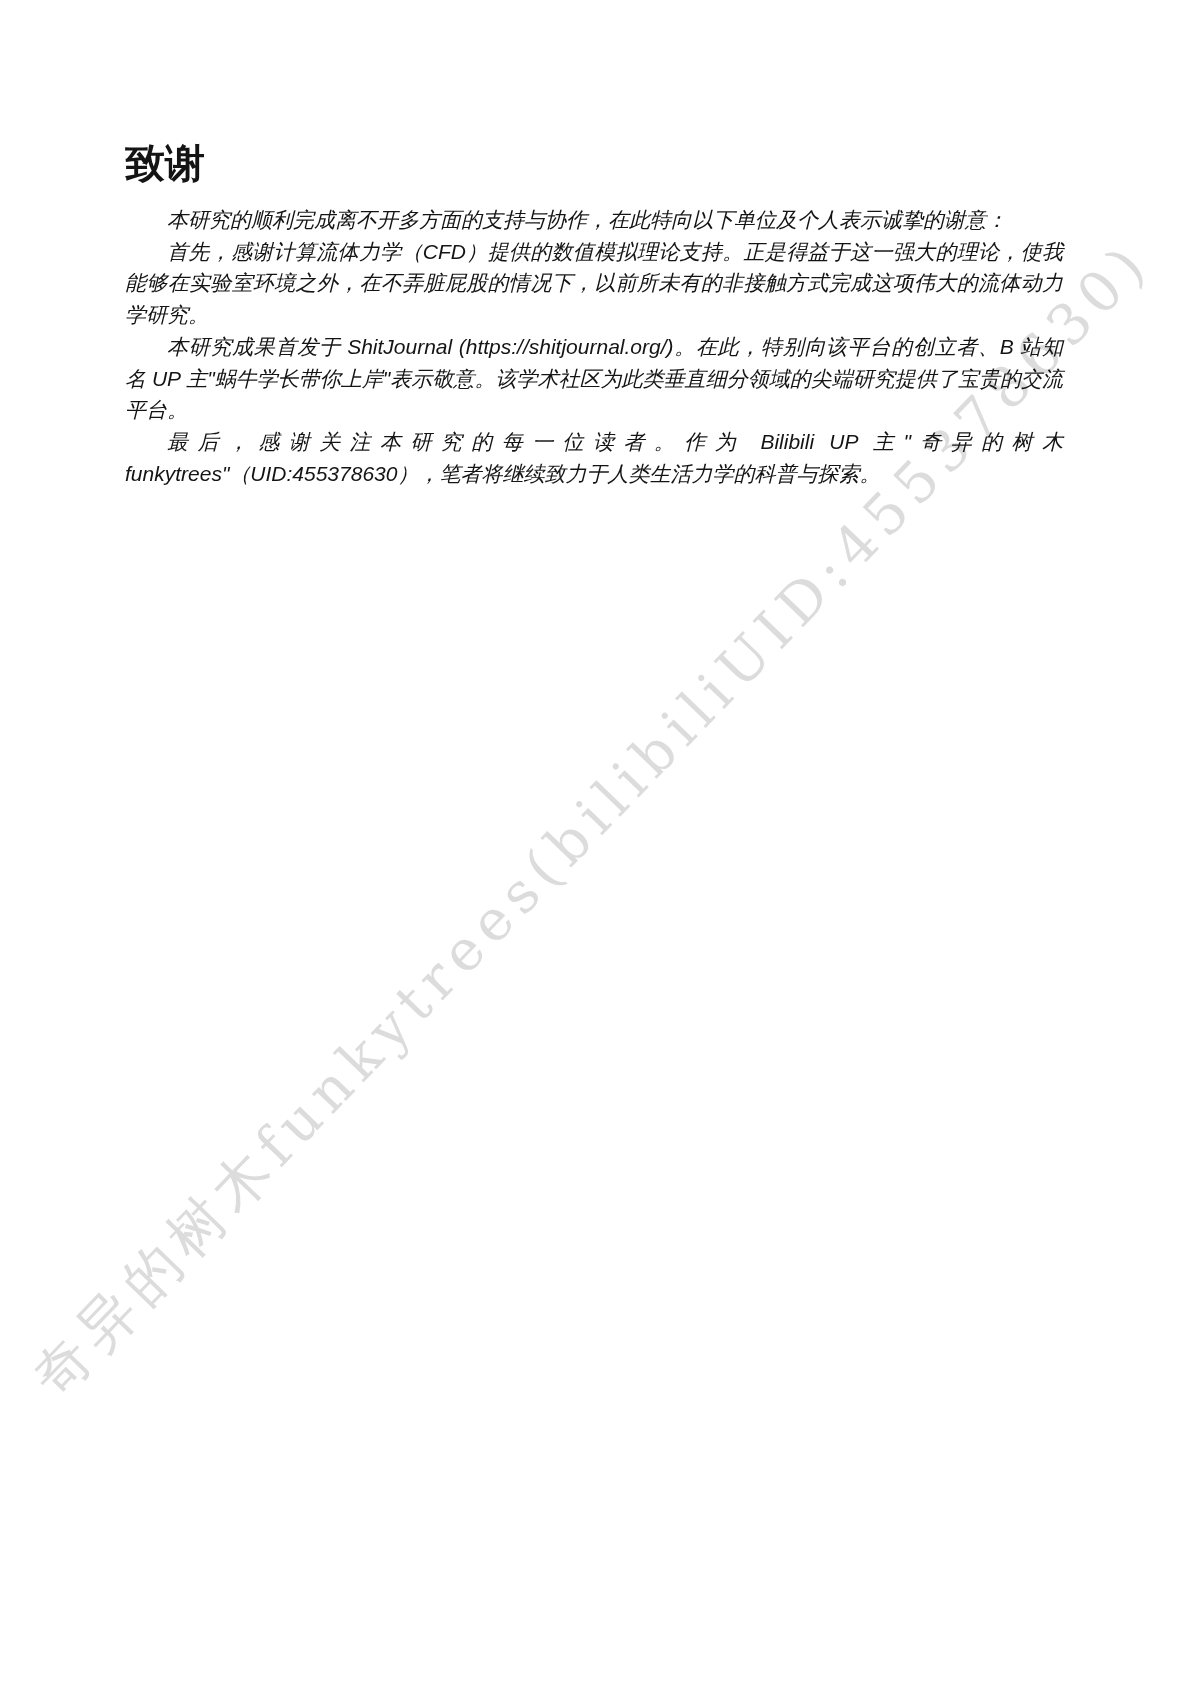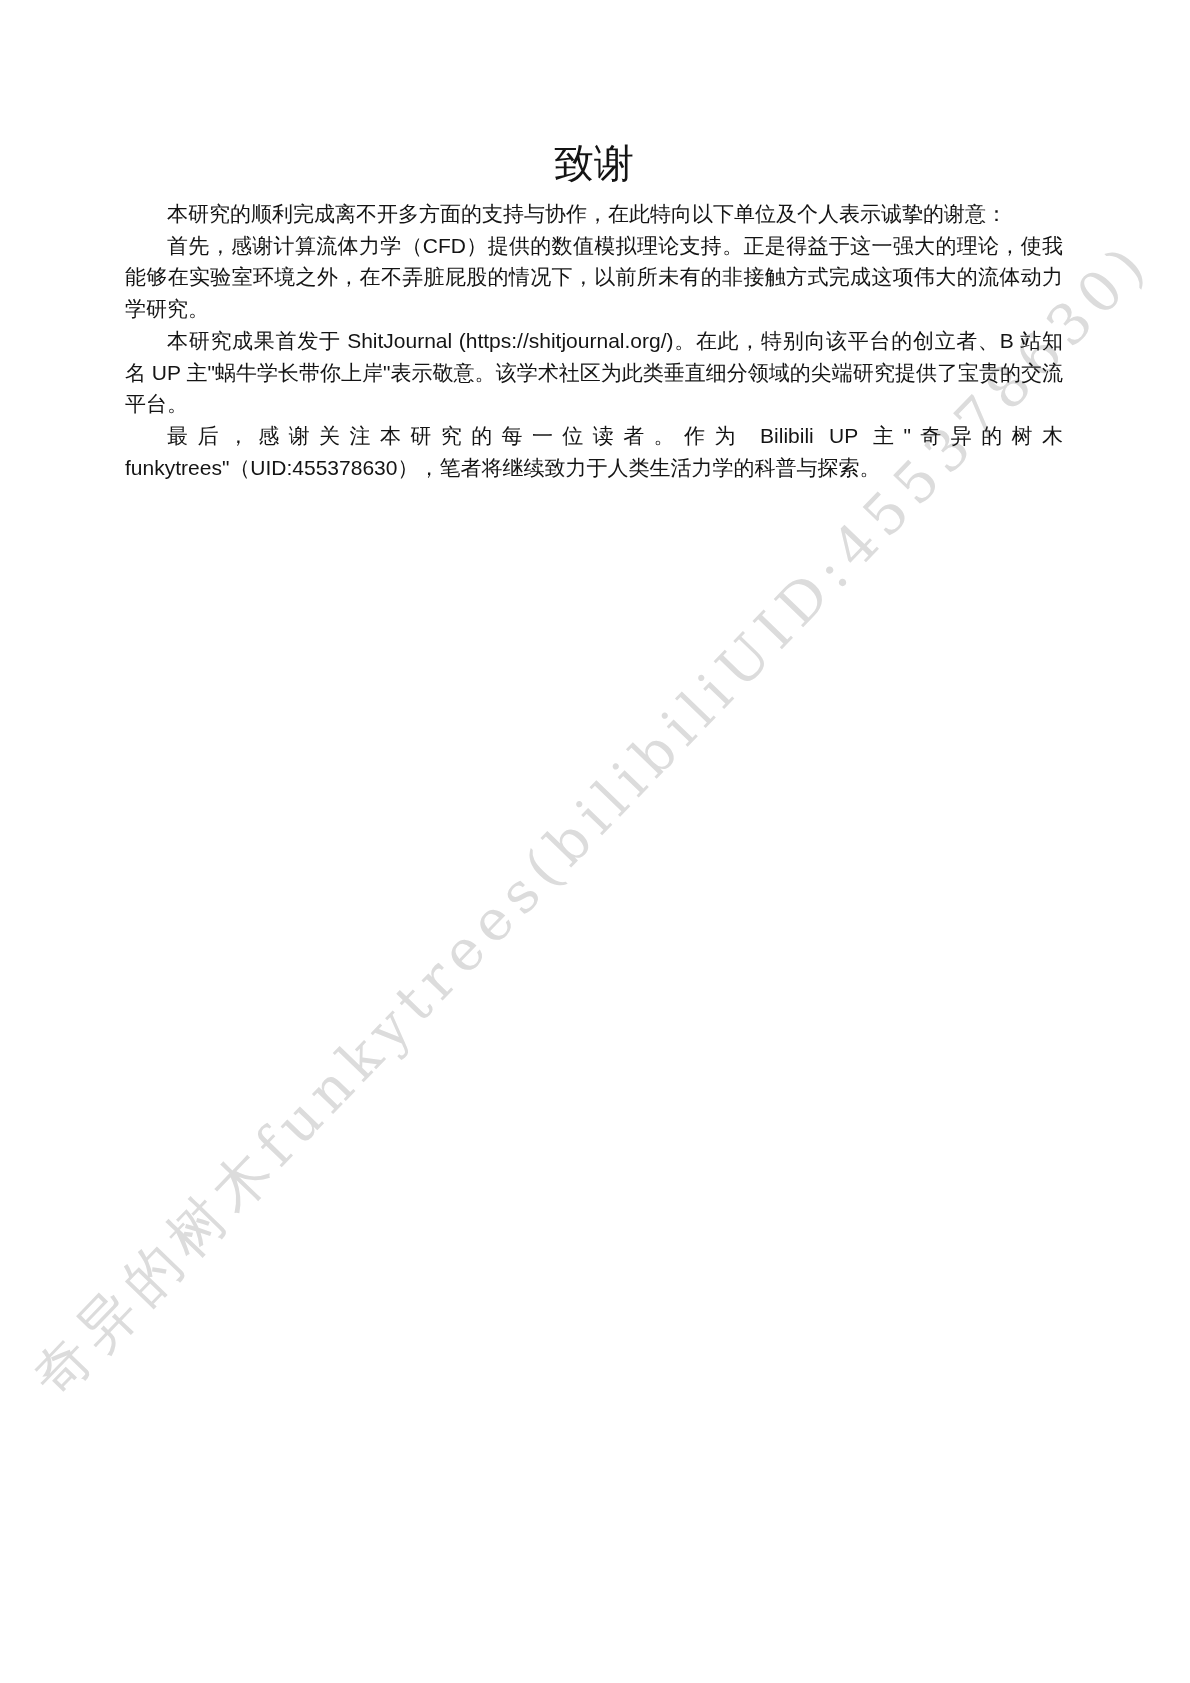--- a/index.html
+++ b/index.html
@@ -38,38 +38,38 @@
   .content {
     position: absolute;
     left: 125px;
     top: 0;
     width: 938px;
     padding-top: 136px;
     z-index: 1;
     color: var(--text);
   }
   .doc-title {
-    margin: 0 0 6px 0;
-    text-align: center;
+    margin: 0 0 12px 0;
     font-family: "Liberation Serif", "DejaVu Serif", serif;
-    font-weight: 400;
+    font-weight: 700;
     font-size: 40px;
     line-height: 56px;
     color: var(--text);
   }
   .paragraphs { width: 100%; }
   .para {
     margin: 0;
     font-size: 21px;
     line-height: 31.7px;
     text-align: justify;
     text-indent: 2em;
     font-family: "Liberation Sans", "DejaVu Sans", sans-serif;
     color: var(--text);
     word-break: break-word;
+    font-style: italic;
   }
 </style>
 </head>
 <body>
 
 <div class="page">
   <div class="watermark">奇异的树木funkytrees(bilibiliUID:455378630)</div>
 
   <div class="content">
     <h1 class="doc-title">致谢</h1>

